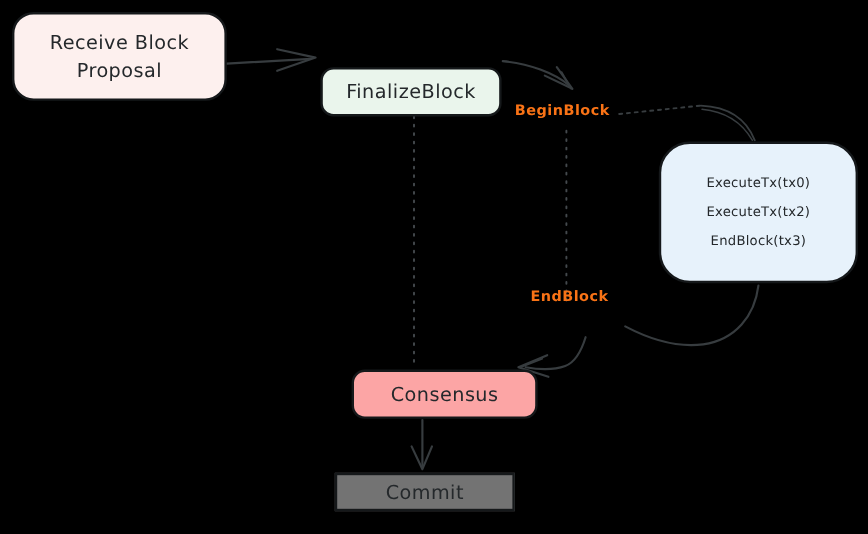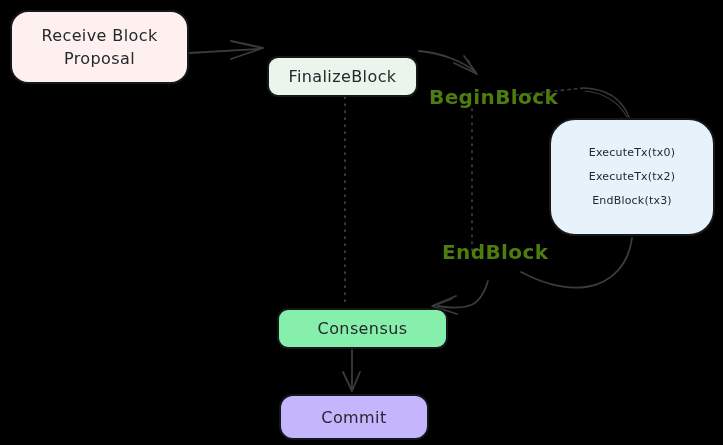--- a/index.html
+++ b/index.html
@@ -20,29 +20,29 @@
   .node-finalize{
     left:267px;top:32px;width:151px;height:41px;border-radius:11px;
     background:#eaf5ec;font-size:16px;margin-top:24px;
   }
   .node-execute{
     left:549px;top:118px;width:166px;height:118px;border-radius:26px;
     background:#e7f2fb;font-size:11px;flex-direction:column;
   }
   .node-execute .tx-line{line-height:24px;letter-spacing:.2px;}
   .node-consensus{
-    left:277px;top:308px;width:171px;height:41px;border-radius:11px;
-    background:#86efac;font-size:16px;
+    left:293px;top:308px;width:155px;height:41px;border-radius:11px;
+    background:#fca5a5;font-size:16px;
   }
   .node-commit{
-    left:279px;top:394px;width:150px;height:46px;border-radius:14px;
-    background:#c4b5fd;font-size:16px;
+    left:279px;top:394px;width:150px;height:32px;border-radius:0;
+    background:#737373;font-size:16px;
   }
   .phase-label{
-    position:absolute;color:#4d7c0f;font-size:20px;font-weight:bold;
+    position:absolute;color:#f97316;font-size:12px;font-weight:bold;
     letter-spacing:.4px;
   }
   .label-begin{left:429px;top:85px;}
   .label-end{left:442px;top:240px;}
 </style>
 </head>
 <body>
 
 <div class="stage">
 

